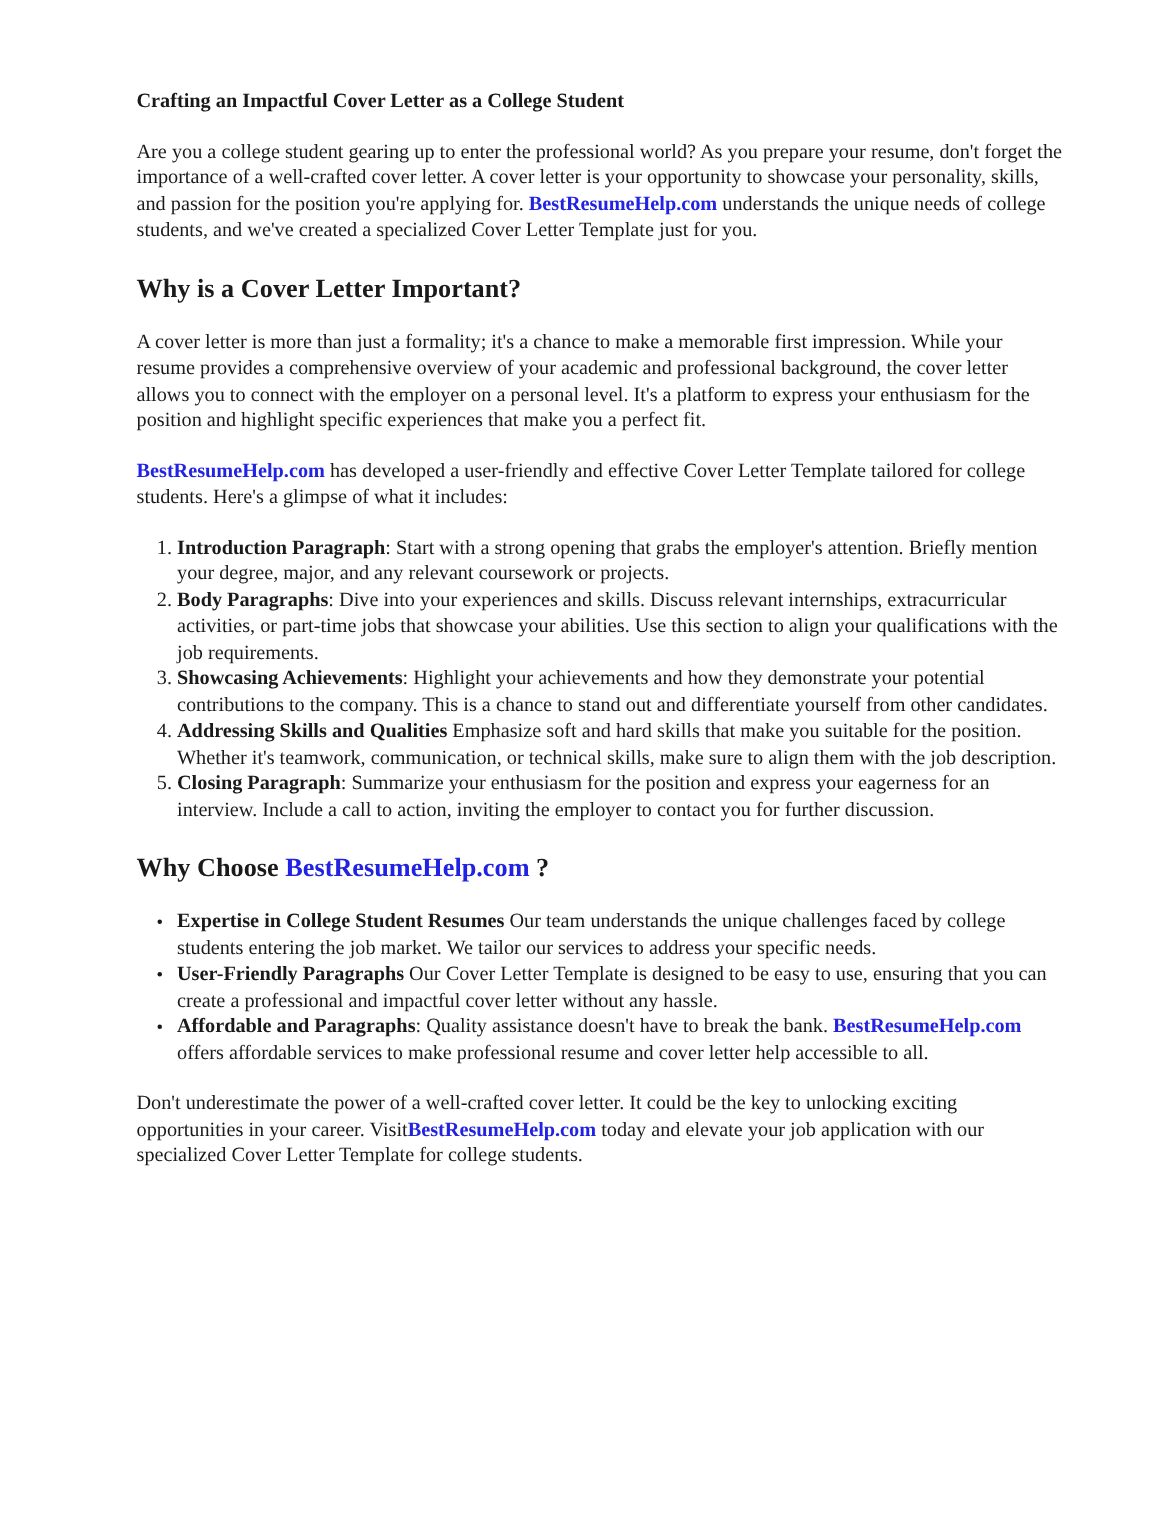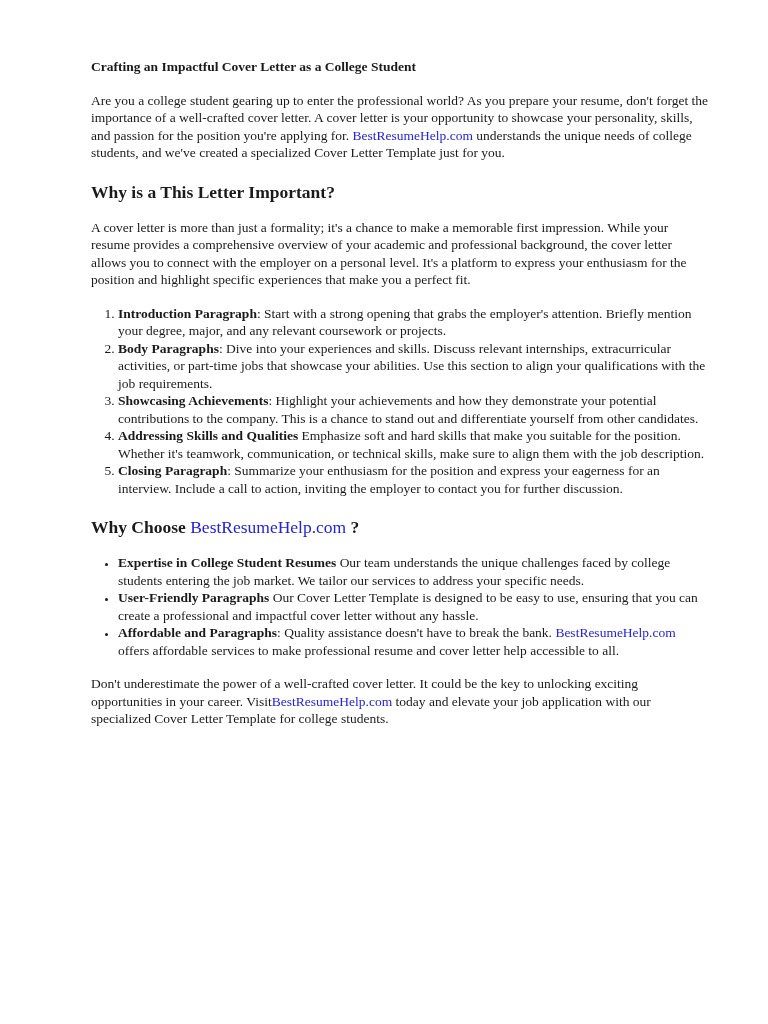--- a/index.html
+++ b/index.html
@@ -44,33 +44,34 @@
   ul.blk-list > li::marker {
     font-size: 11px;
   }
   .blk-list li {
     margin: 0;
     padding: 0;
   }
   .run-n { font-weight: normal; margin-top: 38px; }
   .run-b { font-weight: bold; }
   .run-l {
-    font-weight: normal;
+    font-weight: bold;
     color: #2222e2;
   }
 </style>
 </head>
 <body>
 
 <div class="page">
   <div id="doc-content">
       <p class="blk-title"><span class="run-b">Crafting an Impactful Cover Letter as a College Student</span></p>
       <p class="blk-p"><span class="run-n">Are you a college student gearing up to enter the professional world? As you prepare your resume, don't forget the importance of a well-crafted cover letter. A cover letter is your opportunity to showcase your personality, skills, and passion for the position you're applying for. </span><span class="run-l">BestResumeHelp.com</span><span class="run-n"> understands the unique needs of college students, and we've created a specialized Cover Letter Template just for you.</span></p>
-      <h2 class="blk-h2"><span class="run-b">Why is a This Letter Important?</span></h2>
+      <h2 class="blk-h2"><span class="run-b">Why is a Cover Letter Important?</span></h2>
       <p class="blk-p"><span class="run-n">A cover letter is more than just a formality; it's a chance to make a memorable first impression. While your resume provides a comprehensive overview of your academic and professional background, the cover letter allows you to connect with the employer on a personal level. It's a platform to express your enthusiasm for the position and highlight specific experiences that make you a perfect fit.</span></p>
+      <p class="blk-p"><span class="run-l">BestResumeHelp.com</span><span class="run-n"> has developed a user-friendly and effective Cover Letter Template tailored for college students. Here's a glimpse of what it includes:</span></p>
       <ol class="blk-list">
         <li><span class="run-b">Introduction Paragraph</span><span class="run-n">: Start with a strong opening that grabs the employer's attention. Briefly mention your degree, major, and any relevant coursework or projects.</span></li>
         <li><span class="run-b">Body Paragraphs</span><span class="run-n">: Dive into your experiences and skills. Discuss relevant internships, extracurricular activities, or part-time jobs that showcase your abilities. Use this section to align your qualifications with the job requirements.</span></li>
         <li><span class="run-b">Showcasing Achievements</span><span class="run-n">: Highlight your achievements and how they demonstrate your potential contributions to the company. This is a chance to stand out and differentiate yourself from other candidates.</span></li>
         <li><span class="run-b">Addressing Skills and Qualities</span><span class="run-n"> Emphasize soft and hard skills that make you suitable for the position. Whether it's teamwork, communication, or technical skills, make sure to align them with the job description.</span></li>
         <li><span class="run-b">Closing Paragraph</span><span class="run-n">: Summarize your enthusiasm for the position and express your eagerness for an interview. Include a call to action, inviting the employer to contact you for further discussion.</span></li>
       </ol>
       <h2 class="blk-h2"><span class="run-b">Why Choose </span><span class="run-l">BestResumeHelp.com</span><span class="run-b"> ?</span></h2>
       <ul class="blk-list">
         <li><span class="run-b">Expertise in College Student Resumes</span><span class="run-n"> Our team understands the unique challenges faced by college students entering the job market. We tailor our services to address your specific needs.</span></li>

